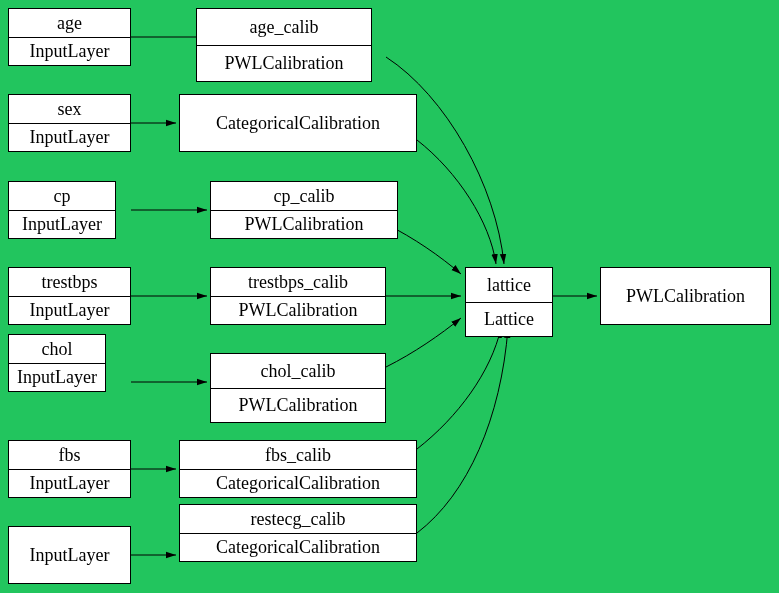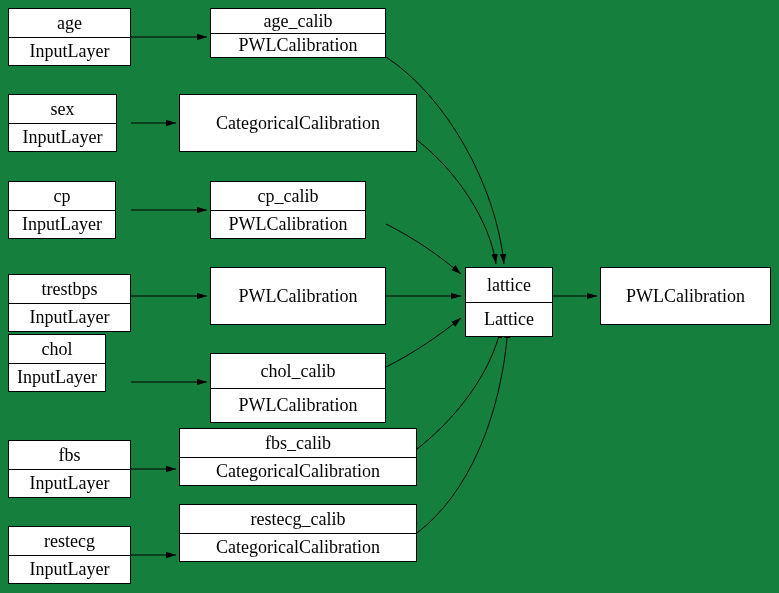--- a/index.html
+++ b/index.html
@@ -4,21 +4,21 @@
 <style>
   html, body {
     margin: 0;
     padding: 0;
     background: #ffffff;
   }
   .canvas {
     position: relative;
     width: 779px;
     height: 593px;
-    background: #15803d;
+    background: #22c55e;
     font-family: "Liberation Serif", "DejaVu Serif", serif;
     overflow: hidden;
   }
   .edges-layer {
     position: absolute;
     left: 0;
     top: 0;
     width: 779px;
     height: 593px;
   }
@@ -77,70 +77,70 @@
     <path d="M417,449 C458,417 491,372 501,328" marker-end="url(#arrowhead)"></path>
     <path d="M417,533 C468,494 501,418 508,328" marker-end="url(#arrowhead)"></path>
 
     <path d="M553,296 L597,296" marker-end="url(#arrowhead)"></path>
   </svg>
 
   <div class="node" style="left:8px;top:8px;width:123px;height:58px">
     <div class="row title">age</div>
     <div class="row type">InputLayer</div>
   </div>
-  <div class="node" style="left:210px;top:8px;width:176px;height:50px">
+  <div class="node" style="left:196px;top:8px;width:176px;height:74px">
     <div class="row title">age_calib</div>
     <div class="row type">PWLCalibration</div>
   </div>
 
-  <div class="node" style="left:8px;top:94px;width:109px;height:58px">
+  <div class="node" style="left:8px;top:94px;width:123px;height:58px">
     <div class="row title">sex</div>
     <div class="row type">InputLayer</div>
   </div>
   <div class="node" style="left:179px;top:94px;width:238px;height:58px">
     <div class="row type">CategoricalCalibration</div>
   </div>
 
   <div class="node" style="left:8px;top:181px;width:108px;height:58px">
     <div class="row title">cp</div>
     <div class="row type">InputLayer</div>
   </div>
-  <div class="node" style="left:210px;top:181px;width:156px;height:58px">
+  <div class="node" style="left:210px;top:181px;width:188px;height:58px">
     <div class="row title">cp_calib</div>
     <div class="row type">PWLCalibration</div>
   </div>
 
-  <div class="node" style="left:8px;top:274px;width:123px;height:58px">
+  <div class="node" style="left:8px;top:267px;width:123px;height:58px">
     <div class="row title">trestbps</div>
     <div class="row type">InputLayer</div>
   </div>
   <div class="node" style="left:210px;top:267px;width:176px;height:58px">
+    <div class="row title">trestbps_calib</div>
     <div class="row type">PWLCalibration</div>
   </div>
 
   <div class="node" style="left:8px;top:334px;width:98px;height:58px">
     <div class="row title">chol</div>
     <div class="row type">InputLayer</div>
   </div>
   <div class="node" style="left:210px;top:353px;width:176px;height:70px">
     <div class="row title">chol_calib</div>
     <div class="row type">PWLCalibration</div>
   </div>
 
   <div class="node" style="left:8px;top:440px;width:123px;height:58px">
     <div class="row title">fbs</div>
     <div class="row type">InputLayer</div>
   </div>
-  <div class="node" style="left:179px;top:428px;width:238px;height:58px">
+  <div class="node" style="left:179px;top:440px;width:238px;height:58px">
     <div class="row title">fbs_calib</div>
     <div class="row type">CategoricalCalibration</div>
   </div>
 
   <div class="node" style="left:8px;top:526px;width:123px;height:58px">
-    <div class="row title">restecg</div>
     <div class="row type">InputLayer</div>
   </div>
   <div class="node" style="left:179px;top:504px;width:238px;height:58px">
     <div class="row title">restecg_calib</div>
     <div class="row type">CategoricalCalibration</div>
   </div>
 
   <div class="node" style="left:465px;top:267px;width:88px;height:70px">
     <div class="row title">lattice</div>
     <div class="row type">Lattice</div>

